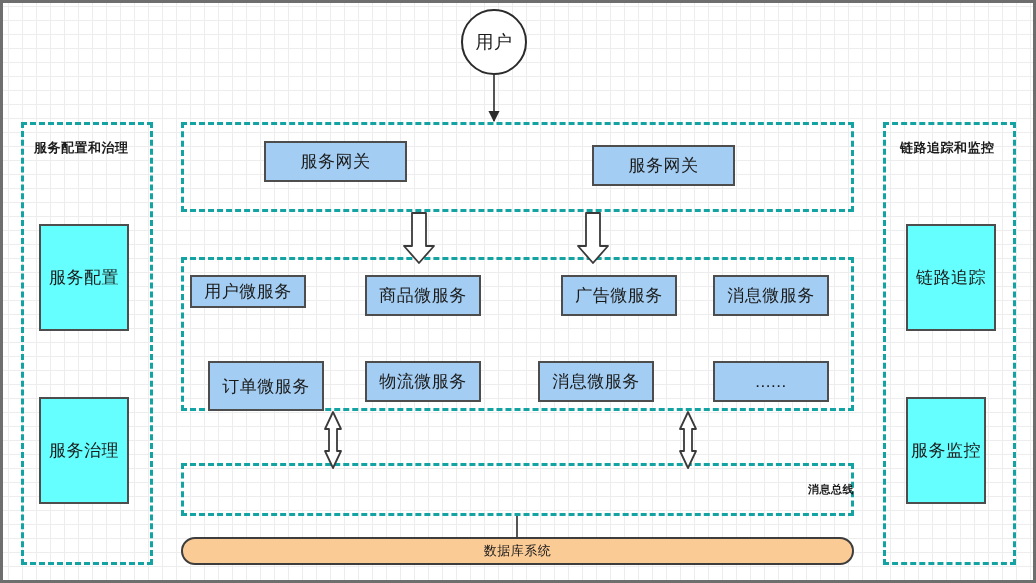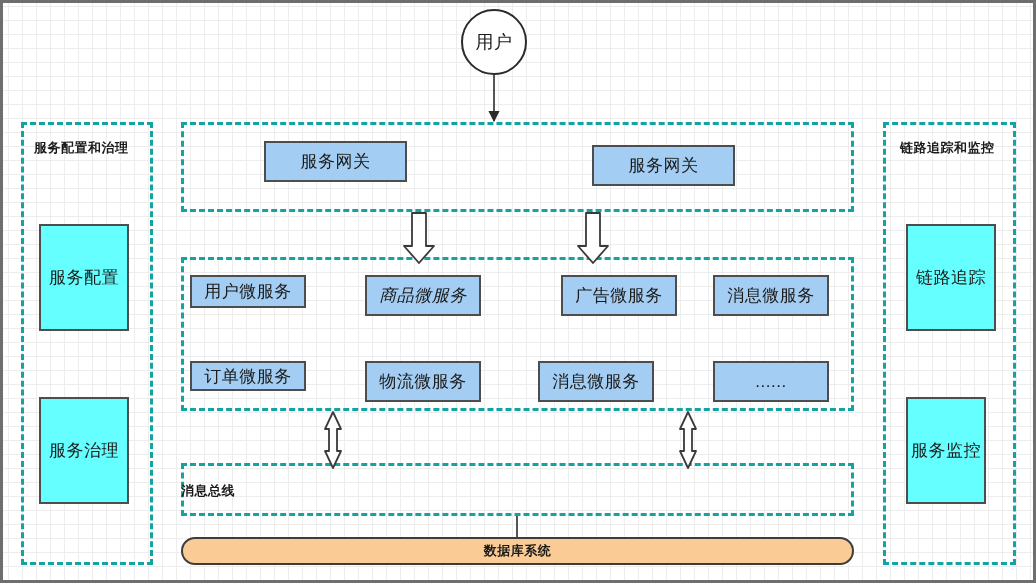--- a/index.html
+++ b/index.html
@@ -60,33 +60,33 @@
   .db-bar {
     position: absolute;
     box-sizing: border-box;
     border: 2px solid #3d3d3d;
     border-radius: 14px;
     background: #fbcb96;
     display: flex;
     align-items: center;
     justify-content: center;
     font-size: 13px;
-    font-weight: 700;
+    font-weight: 400;
     color: #1a1a1a;
     letter-spacing: 0.5px;
   }
 
   .bus-label {
     position: absolute;
-    font-size: 13px;
+    font-size: 11px;
     font-weight: 600;
     color: #1a1a1a;
     letter-spacing: 0.5px;
     white-space: nowrap;
-    text-align: left;
+    text-align: right;
   }
 
   
   .ellipse-node {
     position: absolute;
     box-sizing: border-box;
     border: 2px solid #2b2b2b;
     border-radius: 50%;
     background: #ffffff;
     display: flex;
@@ -127,25 +127,25 @@
   <div class="node cyan" style="left:903px; top:394px; width:80px; height:107px;">服务监控</div>
 
   <div class="group" style="left:178px; top:119px; width:673px; height:90px;"></div>
 
   <div class="node blue" style="left:261px; top:138px; width:143px; height:41px;">服务网关</div>
   <div class="node blue" style="left:589px; top:142px; width:143px; height:41px;">服务网关</div>
 
   <div class="group" style="left:178px; top:254px; width:673px; height:154px;"></div>
 
   <div class="node blue" style="left:187px; top:272px; width:116px; height:33px;">用户微服务</div>
-  <div class="node blue" style="left:362px; top:272px; width:116px; height:41px;font-style:italic;">商品微服务</div>
+  <div class="node blue" style="left:362px; top:272px; width:116px; height:41px;">商品微服务</div>
   <div class="node blue" style="left:558px; top:272px; width:116px; height:41px;">广告微服务</div>
   <div class="node blue" style="left:710px; top:272px; width:116px; height:41px;">消息微服务</div>
 
-  <div class="node blue" style="left:187px; top:358px; width:116px; height:30px;">订单微服务</div>
+  <div class="node blue" style="left:205px; top:358px; width:116px; height:50px;">订单微服务</div>
   <div class="node blue" style="left:362px; top:358px; width:116px; height:41px;">物流微服务</div>
   <div class="node blue" style="left:535px; top:358px; width:116px; height:41px;">消息微服务</div>
   <div class="node blue" style="left:710px; top:358px; width:116px; height:41px;">......</div>
 
   <div class="group" style="left:178px; top:460px; width:673px; height:53px;"></div>
   <div class="bus-label" style="left:178px; top:479px; width:673px;">消息总线</div>
 
   <div class="db-bar" style="left:178px; top:534px; width:673px; height:28px;">数据库系统</div>
 
   <svg class="overlay" viewBox="0 0 1036 583">

